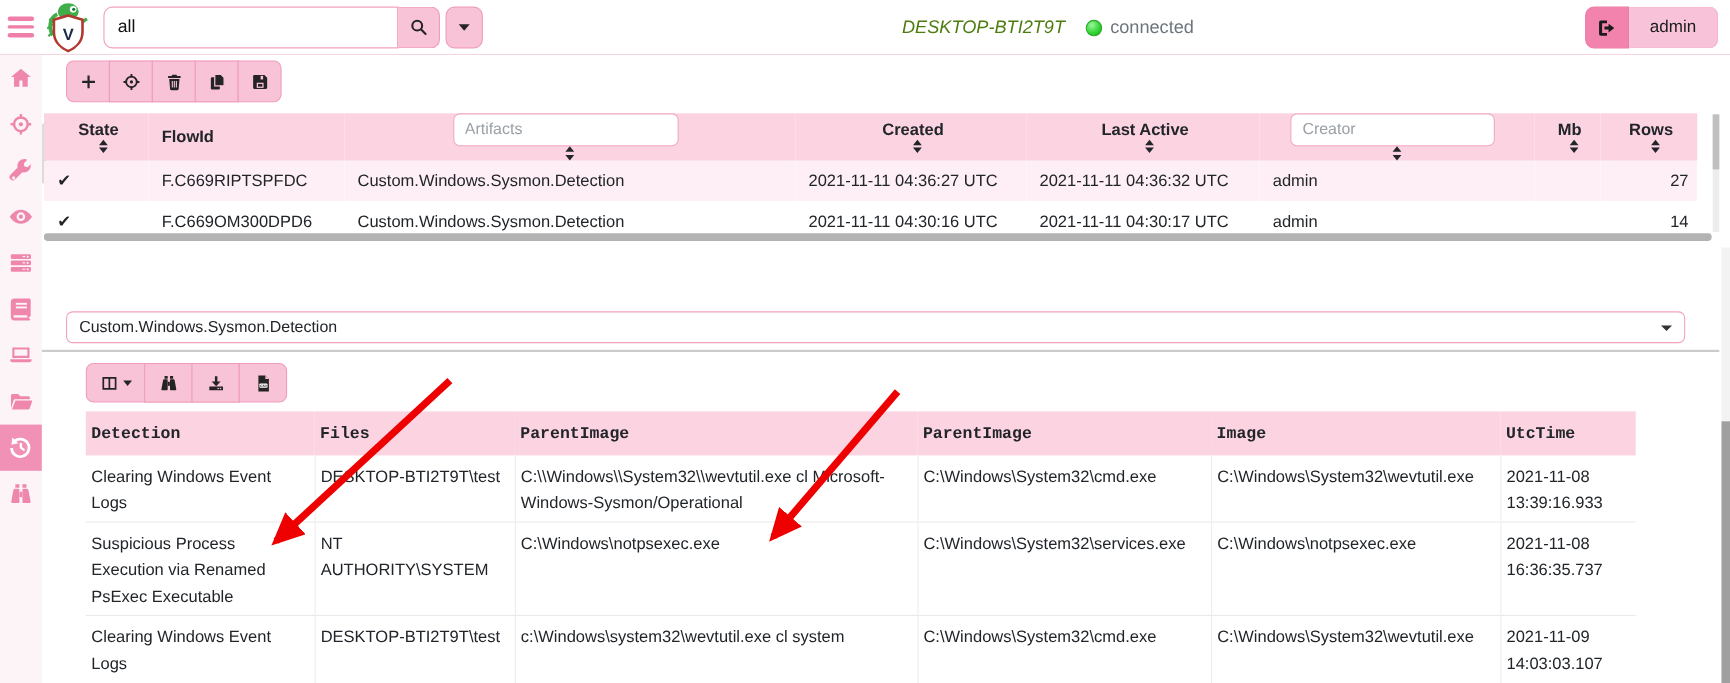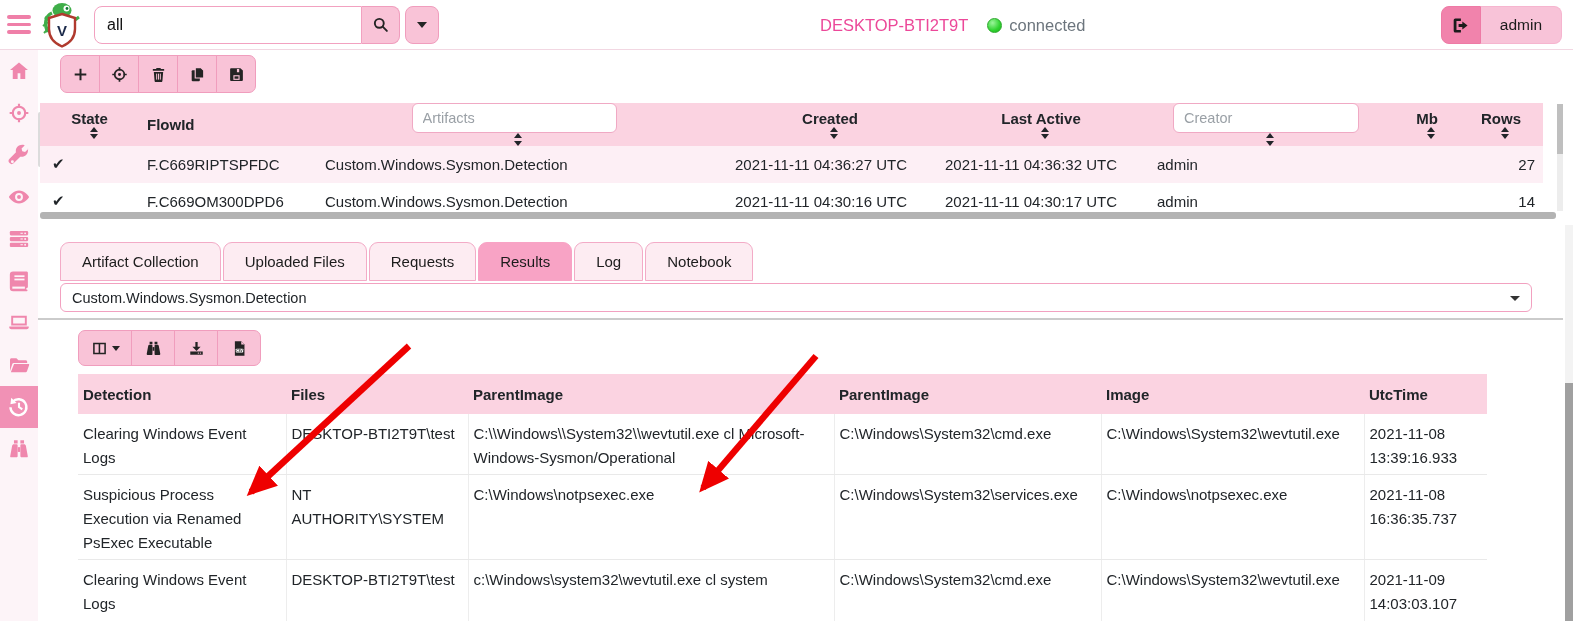--- a/index.html
+++ b/index.html
@@ -15,21 +15,21 @@
   .search-group { margin-left:12px; display:flex; align-items:center; height:38px; }
   .search-input { width:268px; height:38px; border:1px solid #f2a1c0; border-radius:8px 0 0 8px;
     padding:0 12px; font-size:16px; font-family:"Liberation Sans",sans-serif; color:#111; outline:none; }
   .btn { background:#f9c3d7; border:1px solid #f09dbd; color:#242424; display:flex;
     align-items:center; justify-content:center; cursor:pointer; }
   .search-btn { width:38px; height:38px; border-left:none; border-radius:0 8px 8px 0; }
   .search-caret-btn { width:34px; height:38px; margin-left:5px; border-radius:8px; gap:2px; }
   .caret-down { width:0; height:0; border-left:5.5px solid transparent; border-right:5.5px solid transparent;
     border-top:6px solid #242424; display:inline-block; }
   .client-info { position:absolute; left:820px; top:0; height:50px; display:flex; align-items:center; }
-  .client-name { color:#ec4899; font-size:16.5px; }
+  .client-name { color:#4d7c0f; font-size:16.5px;font-style:italic; }
   .status-dot { width:15px; height:15px; border-radius:50%; margin-left:19px;
     background:radial-gradient(circle at 35% 30%, #9bf59b, #2fd32f 60%, #1fae1f);
     border:1px solid #2aa82a; }
   .status-text { color:#6c757d; font-size:16.5px; margin-left:7px; }
   .user-group { position:absolute; right:11px; top:6px; height:38px; display:flex; }
   .logout-btn { width:40px; height:38px; background:#f0809f; background:#f183ac; border:1px solid #ee7aa5;
     border-radius:8px 0 0 8px; display:flex; align-items:center; justify-content:center; cursor:pointer; }
   .user-label { height:38px; background:#f8c3d8; border:1px solid #f6b5cf; border-left:none;
     border-radius:0 8px 8px 0; display:flex; align-items:center; padding:0 19px; font-size:15.5px; color:#1b1b1b; }
 
@@ -90,21 +90,21 @@
 
   .divider { position:absolute; left:0; top:268px; width:1525px; height:2px; background:#cbcbcb; }
 
   .toolbar2 { position:absolute; left:40px; top:280px; height:36px; }
   .toolbar2 .btn { width:44px; height:36px; }
   .toolbar2 .btn.wide { width:54px; gap:4px; }
 
   
   .results { position:absolute; left:40px; top:324px; width:1409px; border-collapse:collapse; table-layout:fixed; }
   .results th { background:#fbd3e1; height:40px; font-size:15px; font-weight:bold; text-align:left;
-    padding:0 8px 0 5px; }
+    padding:0 8px 0 5px;font-family:Liberation Mono, monospace; }
   .results td { font-size:15px; line-height:24px; vertical-align:top; padding:8px 10px 4px 5px;
     border-bottom:1px solid #e9e9e9; word-wrap:break-word; }
   .results td + td { border-left:1px solid #ededed; }
   .results tr.r1 { height:60px; }
   .results tr.r2 { height:81px; }
   .results tr.r3 { height:66px; }
 
   .page-vscroll { position:absolute; left:1527px; top:175px; width:8px; height:396px; background:#f3f3f3; }
   .page-vscroll .thumb { position:absolute; top:158px; left:0; width:8px; height:238px; background:#a0a0a0; }
 
@@ -378,28 +378,20 @@
         <td class="num"></td>
         <td class="num">14</td>
       </tr>
     </tbody>
   </table>
   <div class="hscroll"></div>
   <div class="flows-vscroll">
       <div class="thumb"></div>
     </div>
 
-  <div class="tabs">
-    <div class="tab">Artifact Collection</div>
-    <div class="tab">Uploaded Files</div>
-    <div class="tab">Requests</div>
-    <div class="tab active">Results</div>
-    <div class="tab">Log</div>
-    <div class="tab">Notebook</div>
-  </div>
 
   <div class="artifact-select">
     <span>Custom.Windows.Sysmon.Detection</span>
     <span class="caret"></span>
   </div>
 
   <div class="divider"></div>
 
   <div class="toolbar2 btn-group">
     <div class="btn wide">

